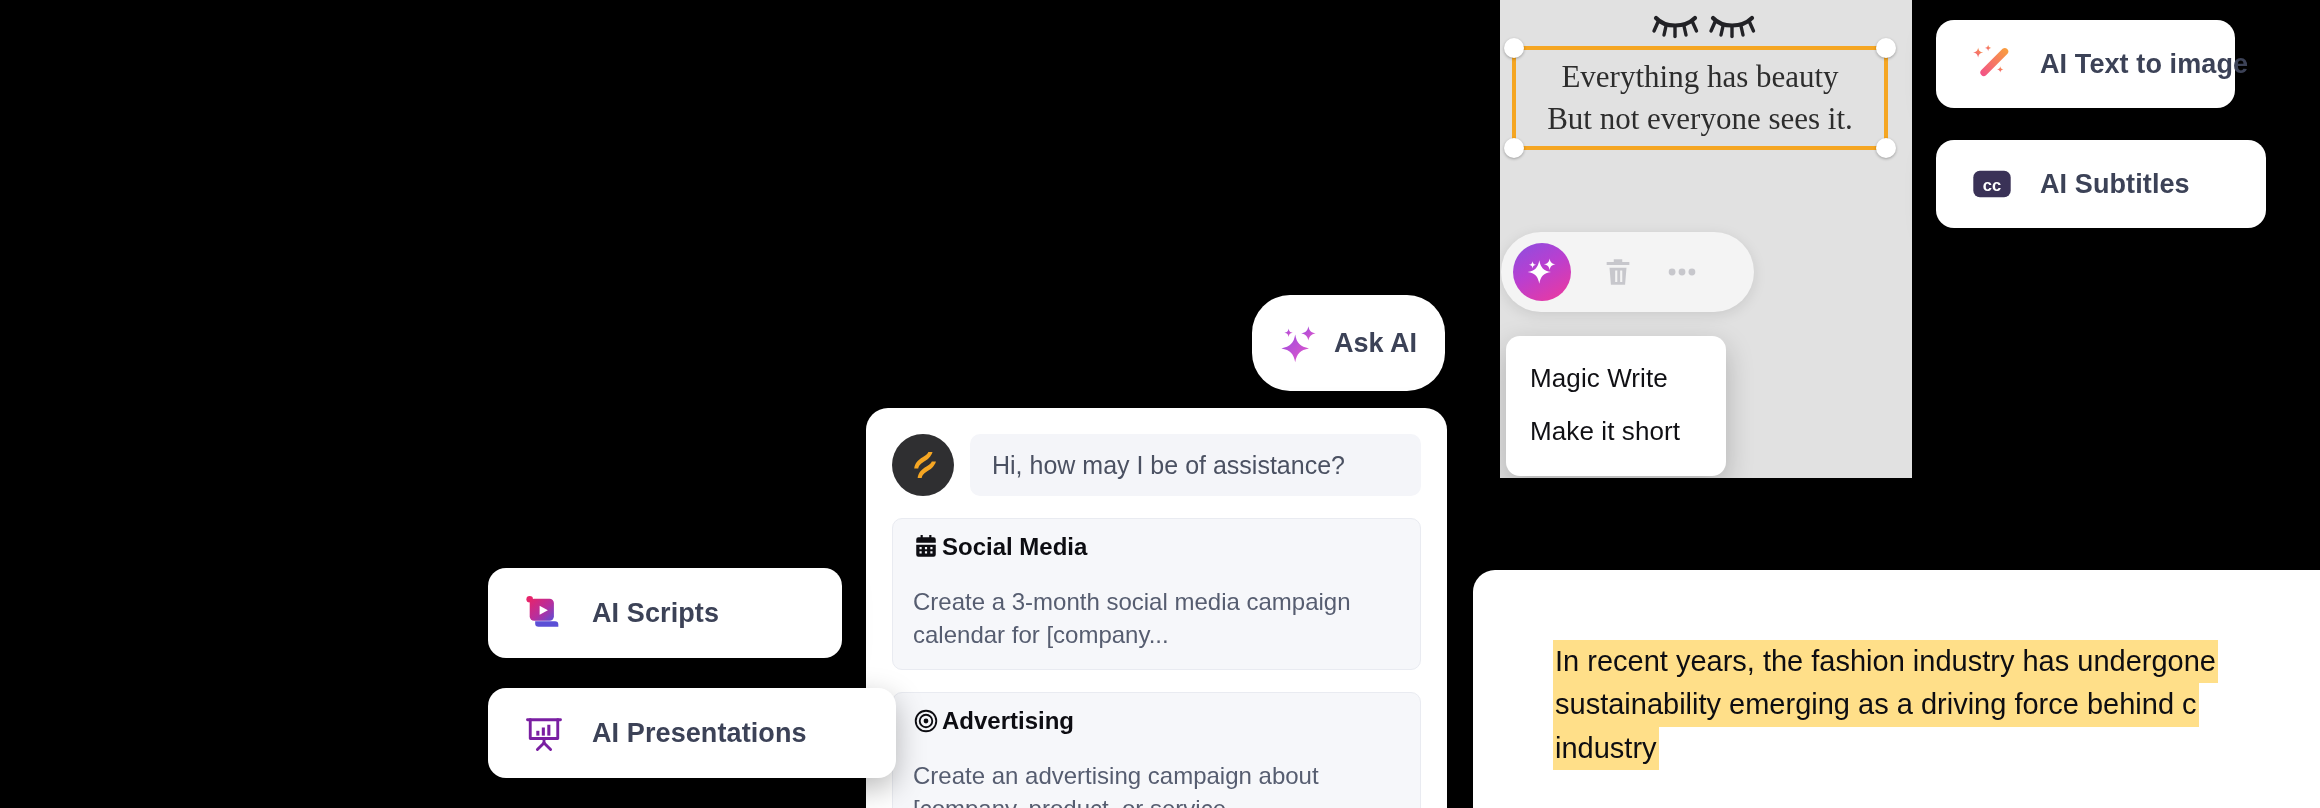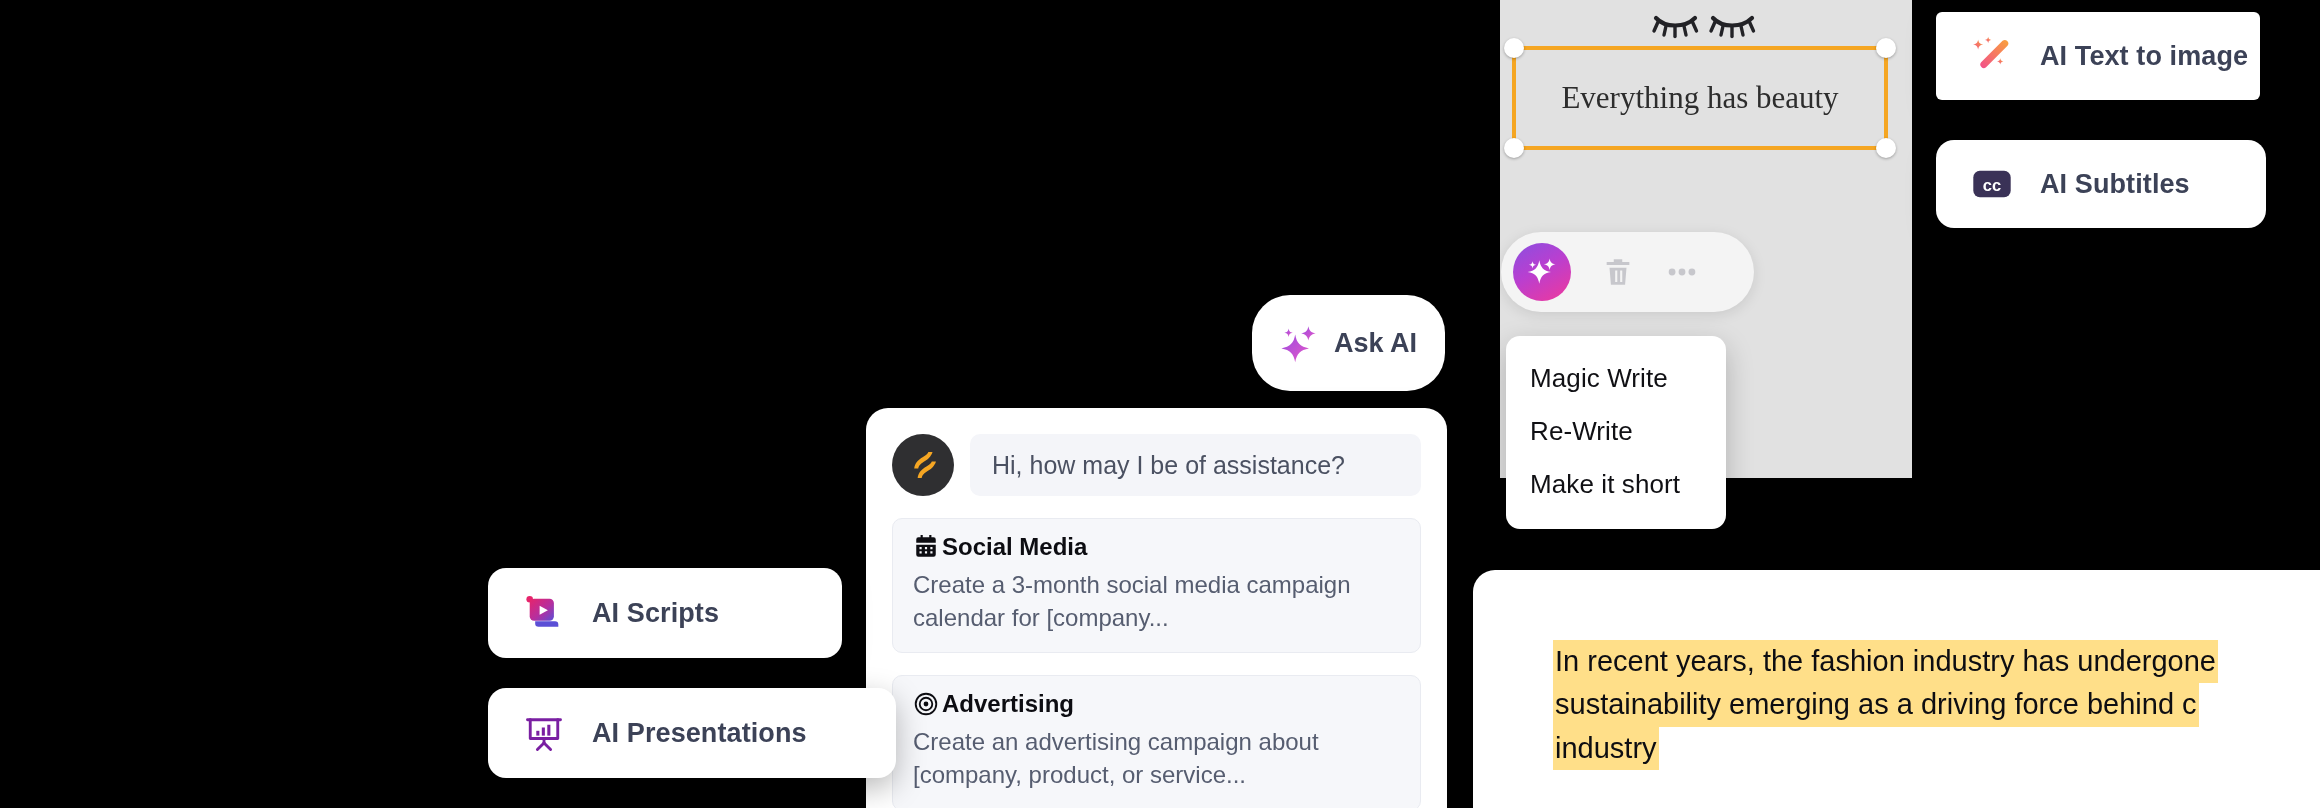--- a/index.html
+++ b/index.html
@@ -98,21 +98,21 @@
     font-size:25px;color:#4b5162;white-space:nowrap;
   }
   .sugg{
     margin-top:22px;background:#f6f7fa;border:1px solid #e9ebf1;border-radius:10px;
     padding:14px 20px 18px 20px;box-sizing:border-box;
   }
   .sugg-head{display:flex;align-items:center;gap:3px;}
   .sugg-head .t{font-size:24px;font-weight:700;color:#0d0d12;}
   .sugg-ico{width:26px;height:26px;flex:0 0 26px;display:block;}
   .sugg-body{
-    margin-top:8px;font-size:24px;line-height:1.36;color:#565d70;
+    margin-top:25px;font-size:24px;line-height:1.36;color:#565d70;
   }
 
   
   #doc-panel{
     position:absolute;left:1473px;top:570px;width:900px;height:260px;
     background:#fff;border-radius:22px;box-sizing:border-box;
     padding:70px 0 0 80px;overflow:hidden;
     box-shadow:0 10px 30px rgba(0,0,0,.28);
   }
   #doc-panel .hl-line{
@@ -140,20 +140,21 @@
         <path d="M64 16 L60 25"></path>
           <path d="M72 20 L70 29"></path>
         <path d="M81 21.5 L81 30.5"></path>
           <path d="M90 20 L92 29"></path>
         <path d="M98.5 16 L102.5 25"></path>
       </g>
     </svg>
 
     <div id="text-frame">
       <div class="line">Everything has beauty</div>
+      <div class="line">But not everyone sees it.</div>
       <span class="handle h-tl"></span>
       <span class="handle h-tr"></span>
       <span class="handle h-bl"></span>
       <span class="handle h-br"></span>
     </div>
   </div>
 
   <div id="el-toolbar">
     <div id="magic-orb">
       <svg viewBox="0 0 40 40" width="36" height="36">
@@ -167,21 +168,20 @@
     </svg>
     <svg class="tb-ico" viewBox="0 0 24 24">
       <circle cx="5" cy="12" r="2.4" fill="#c7c7cc"></circle>
       <circle cx="12" cy="12" r="2.4" fill="#c7c7cc"></circle>
       <circle cx="19" cy="12" r="2.4" fill="#c7c7cc"></circle>
     </svg>
   </div>
 
   <div id="ai-menu">
     <div class="menu-item">Magic Write</div>
-    <div class="menu-item">Re-Write</div>
     <div class="menu-item">Make it short</div>
   </div>
 
   <div id="ask-ai">
     <svg width="48" height="48" viewBox="0 0 40 40">
       <defs>
         <linearGradient id="gSpark" x1="0" y1="0" x2="1" y2="1">
           <stop offset="0%" stop-color="#9b4ae0"></stop>
             <stop offset="100%" stop-color="#e558c8"></stop>
         </linearGradient>
@@ -228,21 +228,21 @@
   </div>
 
   <div id="doc-panel">
     <div class="hl-wrap">
       <div><span class="hl-line">In recent years, the fashion industry has undergone</span></div>
       <div><span class="hl-line">sustainability emerging as a driving force behind c</span></div>
       <div><span class="hl-line">industry</span></div>
     </div>
   </div>
 
-  <div class="feat-card" style="left:1936px;top:12px;width:324px;height:88px;border-radius:6px;">
+  <div class="feat-card" style="left:1936px;top:20px;width:299px;height:88px;">
     <svg class="feat-ico" viewBox="0 0 40 40">
       <defs>
         <linearGradient id="gWand" x1="0" y1="1" x2="1" y2="0">
           <stop offset="0%" stop-color="#f24f8b"></stop>
             <stop offset="100%" stop-color="#f9a23b"></stop>
         </linearGradient>
       </defs>
       <path fill="url(#gWand)" d="M29.6 6.2 a3.2 3.2 0 0 1 4.5 4.5 L14.6 30.2 a3.2 3.2 0 0 1 -4.5 -4.5 Z"></path>
       <path fill="url(#gWand)" d="M7.4 5 C7.9 8 9 9.1 12 9.6 C9 10.1 7.9 11.2 7.4 14.2 C6.9 11.2 5.8 10.1 2.8 9.6 C5.8 9.1 6.9 8 7.4 5 Z"></path>
       <path fill="url(#gWand)" d="M16.5 2.5 C16.8 4.4 17.5 5.1 19.4 5.4 C17.5 5.7 16.8 6.4 16.5 8.3 C16.2 6.4 15.5 5.7 13.6 5.4 C15.5 5.1 16.2 4.4 16.5 2.5 Z"></path>

